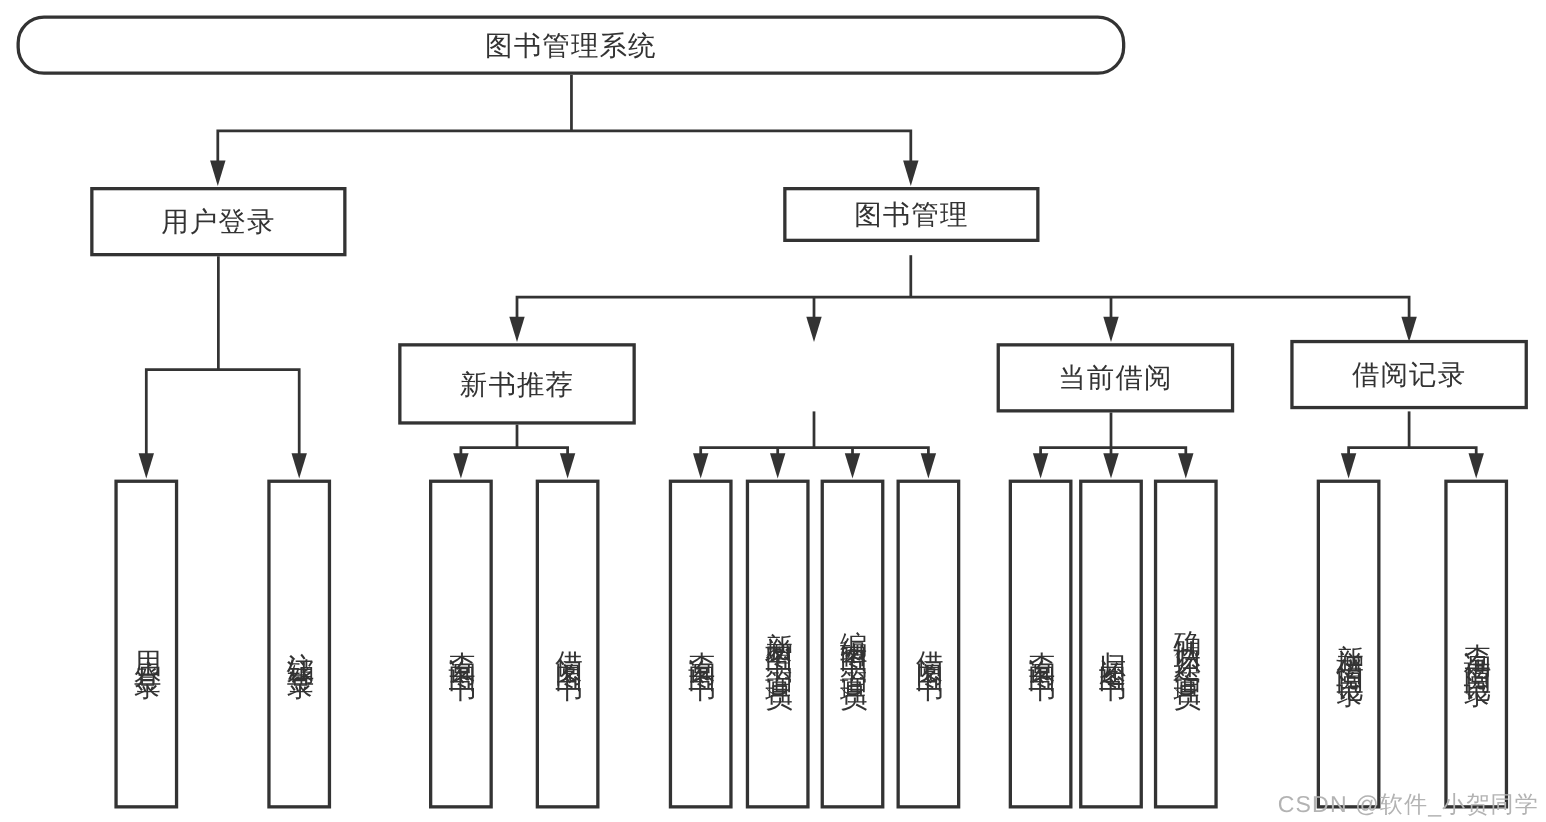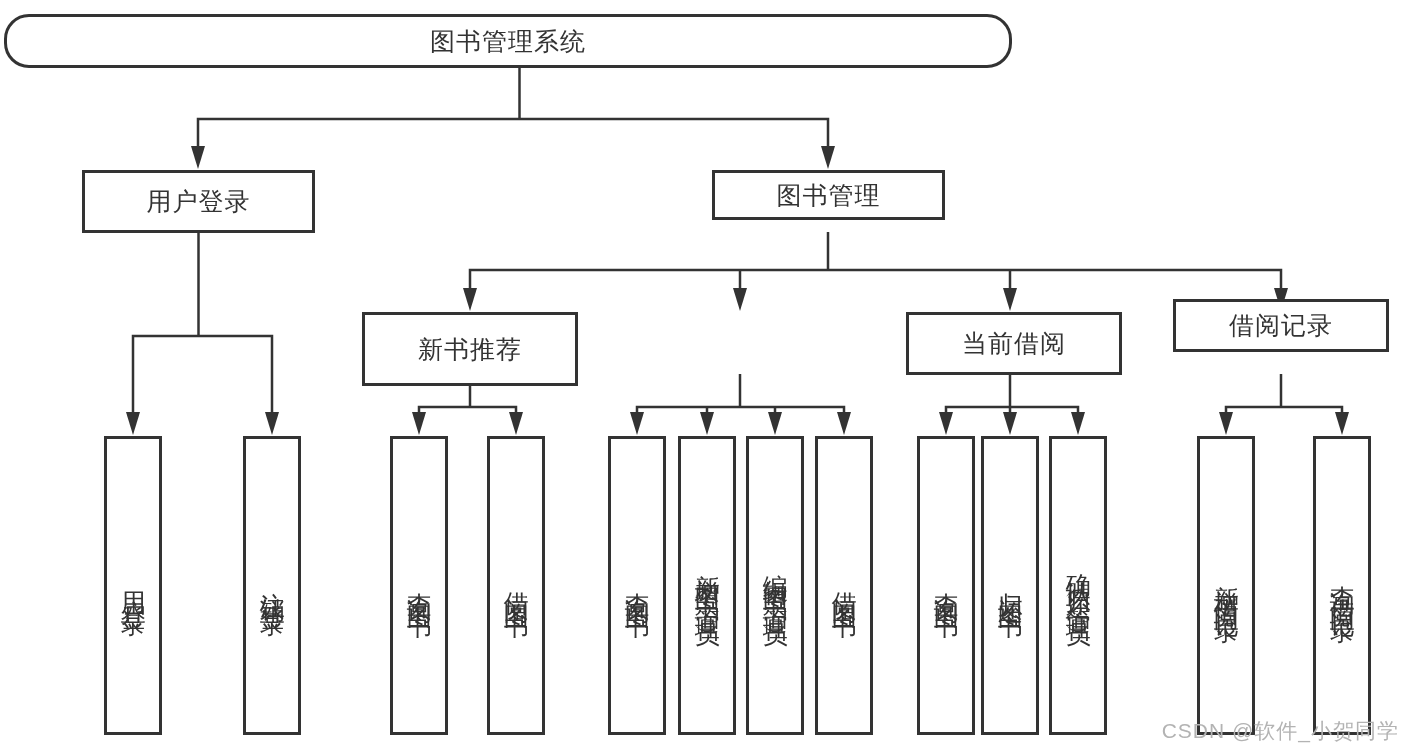--- a/index.html
+++ b/index.html
@@ -95,38 +95,38 @@
       <polygon points="768,412 782,412 775,435"></polygon>
       <polygon points="837,412 851,412 844,435"></polygon>
       <polygon points="939,412 953,412 946,435"></polygon>
       <polygon points="1003,412 1017,412 1010,435"></polygon>
       <polygon points="1071,412 1085,412 1078,435"></polygon>
       <polygon points="1219,412 1233,412 1226,435"></polygon>
       <polygon points="1335,412 1349,412 1342,435"></polygon>
     </g>
   </svg>
 
-  <div class="node" style="left:4px; top:14px; width:1008px; height:54px;border-radius:25px;">
+  <div class="node" style="left:15px; top:14px; width:1008px; height:54px;border-radius:25px;">
     <span>图书管理系统</span>
   </div>
 
   <div class="node" style="left:82px; top:170px; width:233px; height:63px;">
     <span>用户登录</span>
   </div>
   <div class="node" style="left:712px; top:170px; width:233px; height:50px;">
     <span>图书管理</span>
   </div>
 
   <div class="node" style="left:362px; top:312px; width:216px; height:74px;">
     <span>新书推荐</span>
   </div>
   <div class="node" style="left:906px; top:312px; width:216px; height:63px;">
     <span>当前借阅</span>
   </div>
-  <div class="node" style="left:1173px; top:299px; width:216px; height:53px;">
+  <div class="node" style="left:1173px; top:309px; width:216px; height:63px;">
     <span>借阅记录</span>
   </div>
 
   <div class="leaf" style="left:104px; top:436px; width:58px; height:299px;">
     <span class="vtext">用户登录</span>
   </div>
   <div class="leaf" style="left:243px; top:436px; width:58px; height:299px;">
     <span class="vtext">注销登录</span>
   </div>
 

